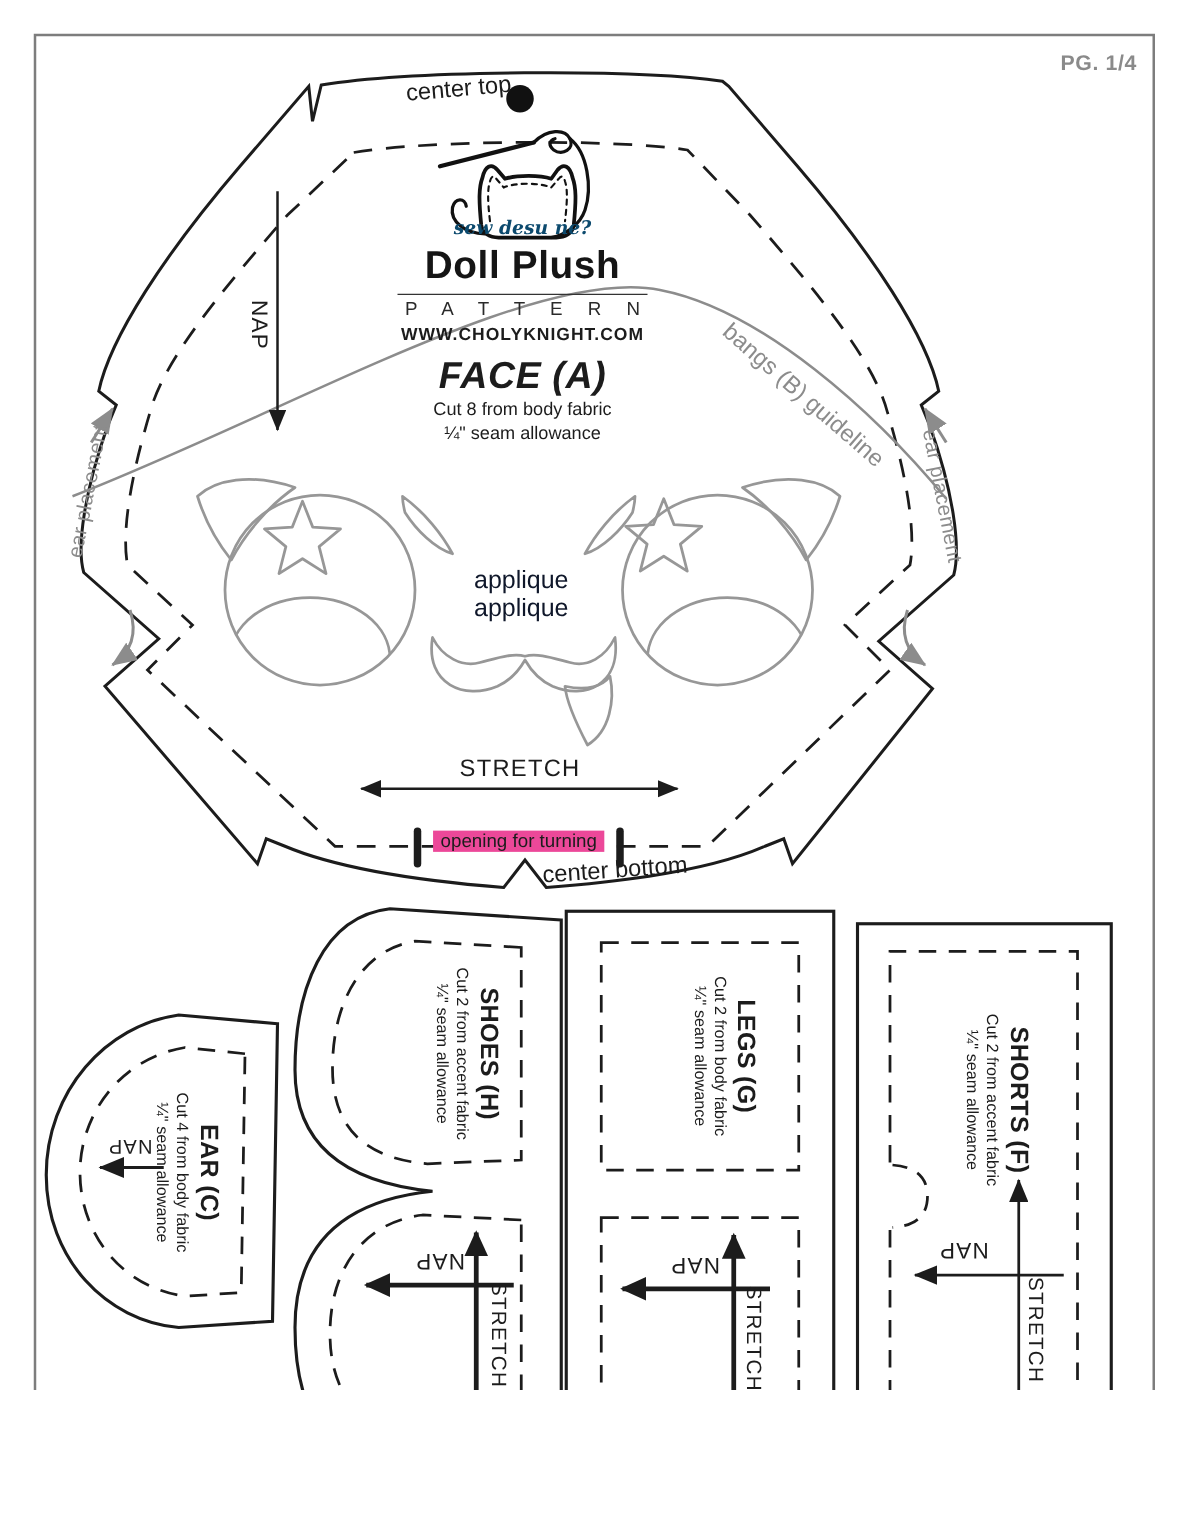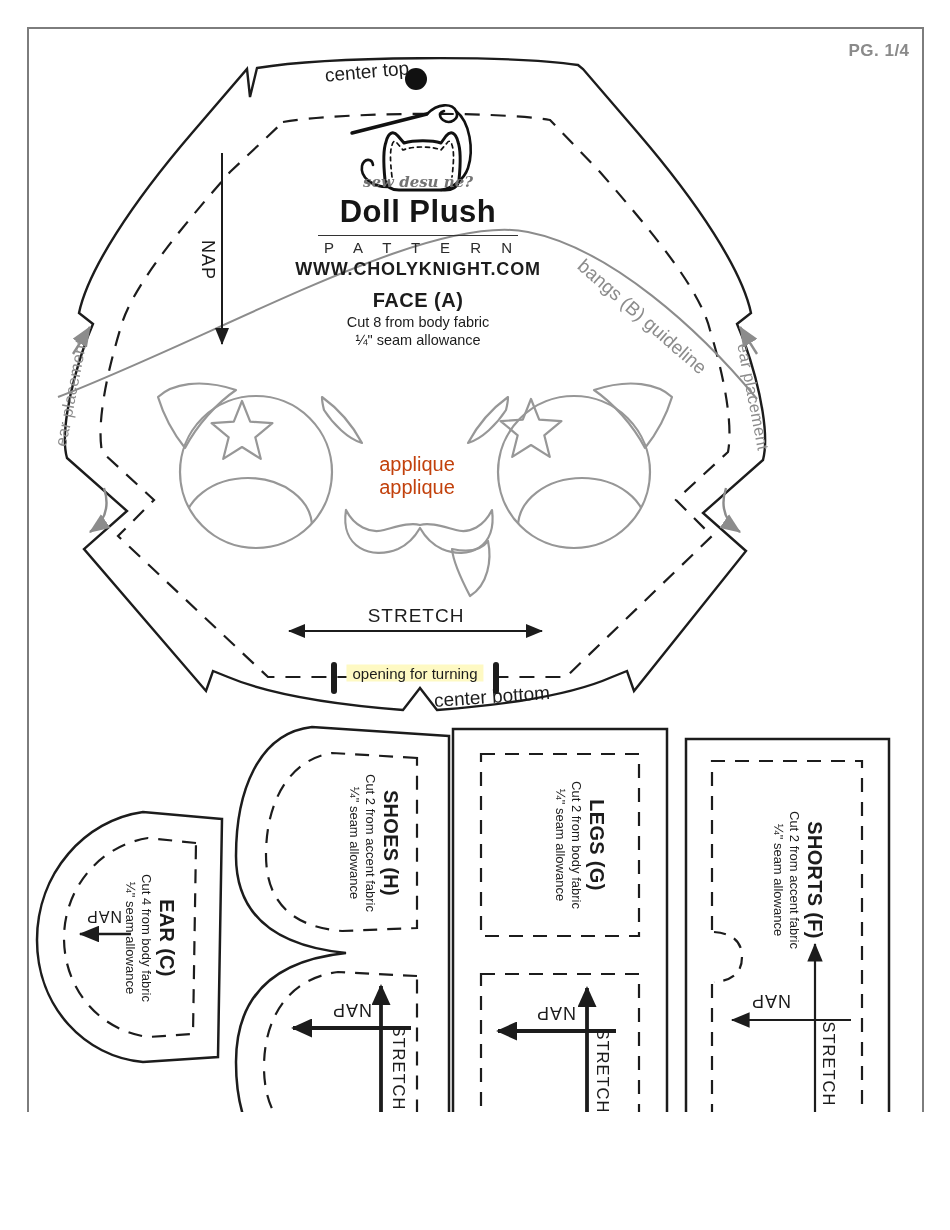--- a/index.html
+++ b/index.html
@@ -3,37 +3,37 @@
 <meta charset="utf-8">
 <style>
   html,body{margin:0;padding:0;background:#fff;}
   .page{position:relative;width:950px;height:1112px;background:#fff;overflow:hidden;
         font-family:"Liberation Sans",sans-serif;color:#1c1c1c;}
   .page-border{position:absolute;left:27px;top:27px;width:893px;height:1173px;
         border:2.5px solid #7d7d7d;pointer-events:none;}
   .lbl{position:absolute;transform:translate(-50%,-50%);white-space:nowrap;
         font-family:"Liberation Sans",sans-serif;}
   .pg{font-weight:bold;font-size:17px;color:#8a8a8a;letter-spacing:.5px;}
-  .hand{font-family:"DejaVu Serif",serif;font-style:italic;font-weight:bold;font-size:15px;color:#737373;}
+  .hand{font-family:"DejaVu Serif",serif;font-style:italic;font-weight:bold;font-size:15px;color:#0c4a6e;}
   .titleblock{position:absolute;left:248px;top:193px;width:340px;text-align:center;line-height:1.15;}
   .tb-sub{font-size:21px;color:#8c8c8c;letter-spacing:.5px;}
   .tb-title{font-size:31px;font-weight:600;color:#151515;margin-top:1px;letter-spacing:.5px;}
   .tb-rule{width:200px;border:none;border-top:1.6px solid #333;margin:5px auto 3px auto;}
   .tb-word{font-size:15px;letter-spacing:8px;color:#2a2a2a;margin-left:8px;}
-  .tb-web{font-size:18px;font-weight:bold;letter-spacing:.8px;color:#1c1c1c;margin-top:3px;}
-  .tb-face{font-size:20px;font-weight:bold;margin-top:9px;letter-spacing:.5px;}
+  .tb-web{font-size:14px;font-weight:bold;letter-spacing:.8px;color:#1c1c1c;margin-top:3px;}
+  .tb-face{font-size:30px;font-weight:bold;margin-top:9px;letter-spacing:.5px;font-style:italic;}
   .tb-small{font-size:14.5px;margin-top:2px;}
   .piece-text{position:absolute;width:190px;text-align:center;line-height:1.25;
         transform:translate(-50%,-50%) rotate(90deg);}
   .pt-title{font-weight:bold;font-size:20px;letter-spacing:.3px;}
   .pt-sub{font-size:13px;}
   .dir{font-size:18px;letter-spacing:1px;color:#1c1c1c;}
   .dir-sm{font-size:16.5px;letter-spacing:1px;color:#1c1c1c;}
   svg{position:absolute;left:0;top:0;}
-  .applique-lbl{font-size:20px;color:#c2410c;text-align:center;line-height:1.15;}
+  .applique-lbl{font-size:20px;color:#0f172a;text-align:center;line-height:1.15;}
   .curve-lbl{font-size:19px;color:#8c8c8c;}
   .edge-lbl{font-size:16.5px;color:#8c8c8c;letter-spacing:.3px;}
 </style>
 </head>
 <body>
 
 <div class="page">
   <div class="page-border"></div>
 
   <svg width="950" height="1230" viewBox="0 0 950 1230">
@@ -172,21 +172,21 @@
 
   <div class="lbl edge-lbl" style="left:71px;top:393px;transform:translate(-50%,-50%) rotate(-79deg);">ear placement</div>
   <div class="lbl edge-lbl" style="left:753px;top:397px;transform:translate(-50%,-50%) rotate(79deg);">ear placement</div>
 
   <div class="lbl applique-lbl" style="left:417px;top:476px;">
     <div>applique</div>
     <div>applique</div>
   </div>
 
   <div class="lbl dir" style="left:416px;top:616px;font-size:19px;">STRETCH</div>
-  <div class="lbl" style="left:415px;top:673px;font-size:15px;background:#fef9c3;padding:0 6px;text-align:right;">opening for turning</div>
+  <div class="lbl" style="left:415px;top:673px;font-size:15px;background:#ec4899;padding:0 6px;text-align:right;">opening for turning</div>
   <div class="lbl" style="left:492px;top:697px;transform:translate(-50%,-50%) rotate(-4deg);font-size:19px;">center bottom</div>
 
   <div class="piece-text" style="left:150px;top:938px;width:160px;">
     <div class="pt-title">EAR (C)</div>
     <div class="pt-sub">Cut 4 from body fabric</div>
     <div class="pt-sub">¼" seam allowance</div>
   </div>
 
   <div class="piece-text" style="left:374px;top:843px;">
     <div class="pt-title">SHOES (H)</div>

